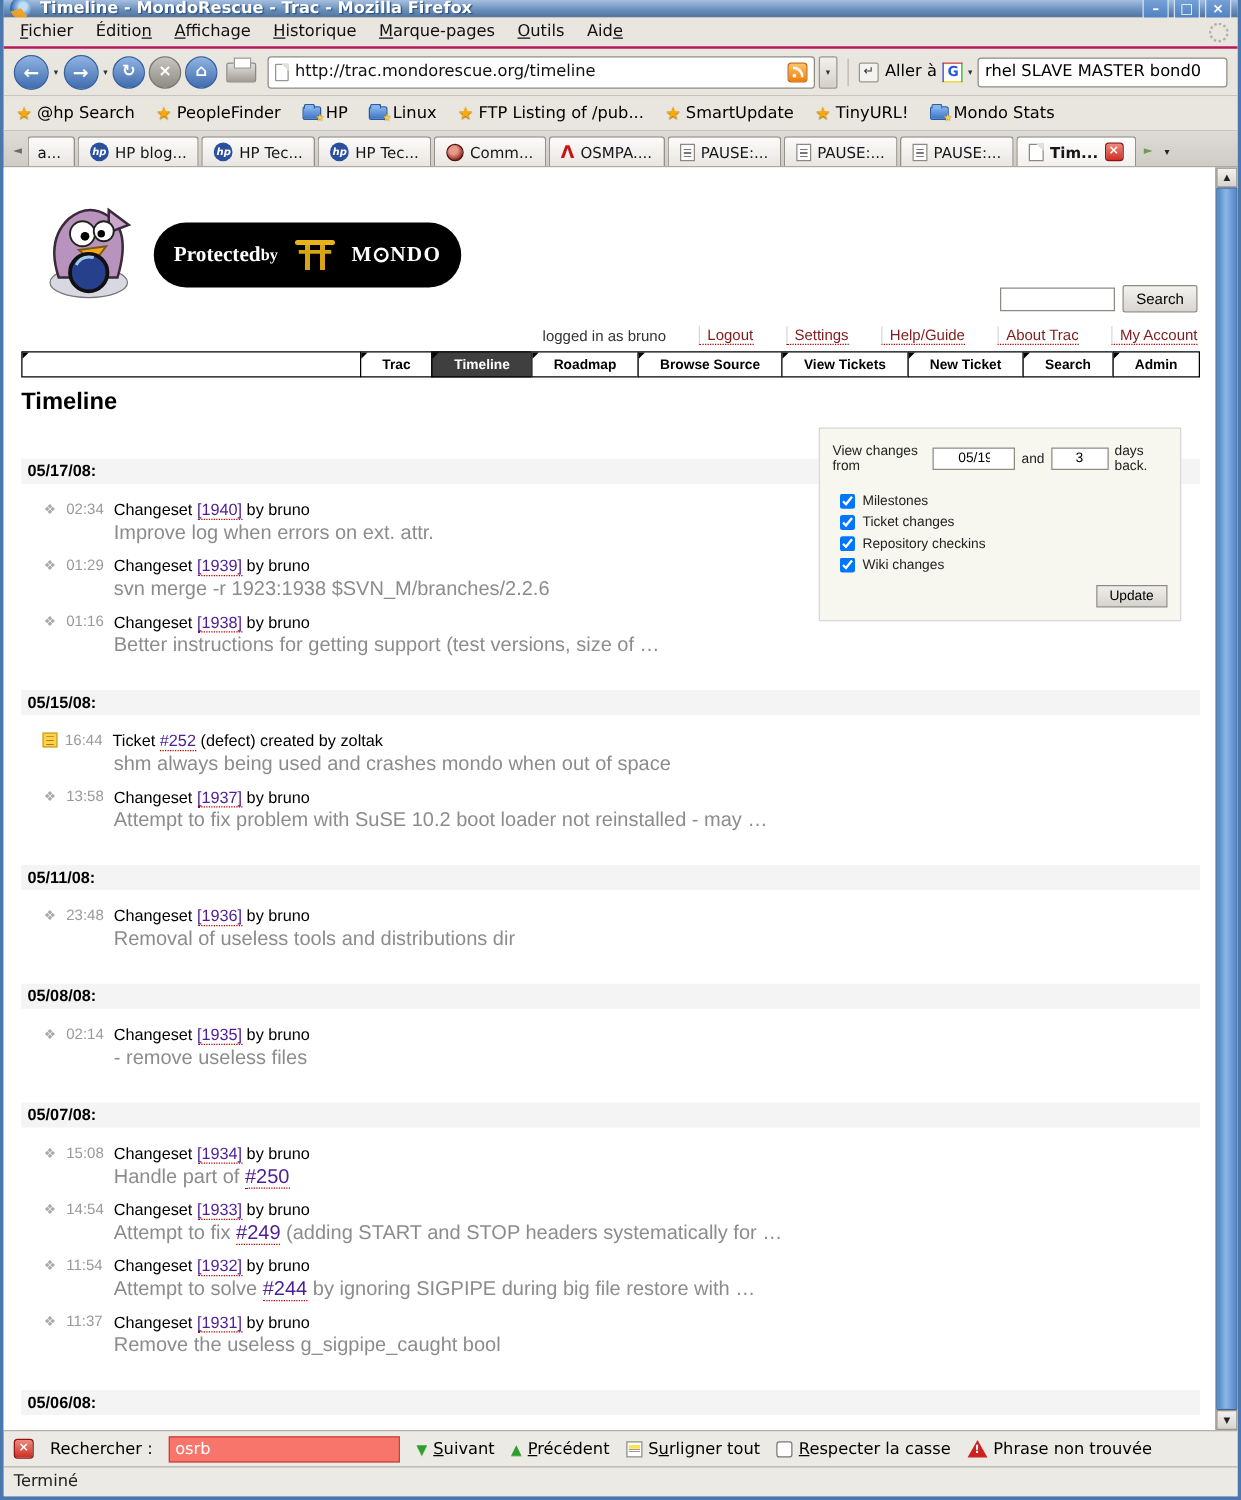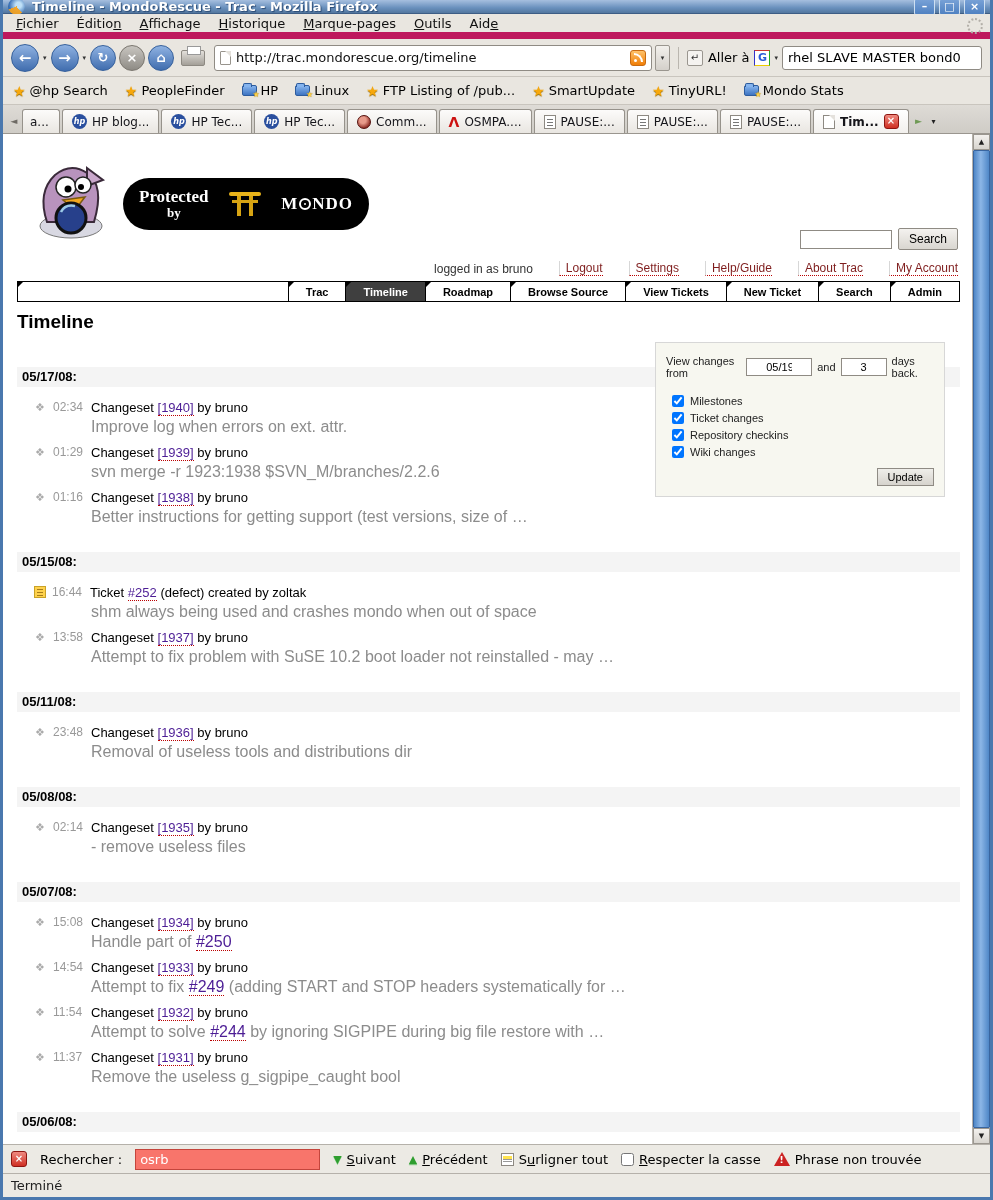--- a/index.html
+++ b/index.html
@@ -8,21 +8,21 @@
 u{text-decoration:underline}
 .window{width:993px;height:1200px;display:flex;flex-direction:column;background:#e9e6e0;border-left:3px solid #4a78ae;border-right:3px solid #4a78ae;border-bottom:3px solid #4a78ae}
 
 .titlebar{height:14px;flex:none;display:flex;align-items:center;gap:7px;padding:0 5px;background:linear-gradient(#a6bfdf,#6990bd 60%,#53779f);border-bottom:1px solid #3d5d85}
 .fficon{width:17px;height:17px;border-radius:50%;background:radial-gradient(circle at 62% 42%,#bfe0f7 0 20%,#3a70b5 65%,#1d4a86);position:relative;flex:none;overflow:hidden}
 .fficon::after{content:"";position:absolute;inset:0;border-radius:50%;background:conic-gradient(from 140deg,#f6a21d 0 110deg,transparent 110deg 360deg);opacity:.92}
 .wtitle{color:#fff;font-weight:bold;font-size:13px;text-shadow:1px 1px 1px #2a4a73;flex:1;white-space:nowrap;overflow:hidden}
 .wbtns{display:flex;gap:4px}
 .wbtn{width:21px;height:18px;border-radius:3px;background:linear-gradient(#7aa3d8,#4d7fc0);border:1px solid #cfe0f2;color:#fff;font-size:11px;line-height:15px;text-align:center;font-weight:bold;cursor:default}
 
-.menubar{height:25px;flex:none;display:flex;align-items:center;padding:0 4px;background:#e9e6e0;border-bottom:7px solid #be185d;position:relative}
+.menubar{height:25px;flex:none;display:flex;align-items:center;padding:0 4px;background:#e9e6e0;border-bottom:2px solid #be185d;position:relative}
 .menu{font-size:13px;color:#111;padding:3px 9px}
 .throbber{position:absolute;right:7px;top:4px;width:16px;height:16px;border:2px dotted #b3afa8;border-radius:50%}
 
 .toolbar{height:38px;flex:none;display:flex;align-items:center;padding:0 8px;background:#e9e6e0;border-bottom:1px solid #c9c5be;gap:3px}
 .rb{width:26px;height:26px;border-radius:50%;background:linear-gradient(#8fb2e2,#406dae);border:1px solid #35609c;color:#fff;display:flex;align-items:center;justify-content:center;font-size:13px;font-weight:bold;flex:none}
 .rb.big{width:28px;height:28px;font-size:15px}
 .rb.gray{background:linear-gradient(#c8c5c0,#8e8b85);border-color:#7a766f}
 .dd{font-size:7px;color:#333;padding:0 1px}
 .printer{width:24px;height:16px;background:linear-gradient(#e3e0db,#a39f98);border:1px solid #8d8982;border-radius:2px;position:relative;margin:0 6px 0 4px;flex:none}
 .printer::before{content:"";position:absolute;left:5px;top:-5px;width:12px;height:7px;background:#fff;border:1px solid #999}
@@ -62,21 +62,21 @@
 .i-page::after{content:"";position:absolute;right:-1px;top:-1px;border:3px solid #e4e1dc;border-left-color:transparent;border-bottom-color:transparent}
 .closebox{width:15px;height:15px;border-radius:3px;background:linear-gradient(#ef8a80,#cf2f22);border:1px solid #8e1510;color:#fff;font-size:10px;line-height:12px;text-align:center;font-weight:bold;flex:none}
 
 .viewport{flex:1;display:flex;min-height:0;background:#fff}
 .pagec{flex:1;position:relative;overflow:hidden;font-family:"Liberation Sans",sans-serif;background:#fff}
 .sbar{width:18px;flex:none;display:flex;flex-direction:column;background:#dad7d2;border-left:1px solid #b5b1aa}
 .sbtn{height:16px;flex:none;background:linear-gradient(#f3f1ee,#d7d4ce);border:1px solid #9a968f;font-size:7px;color:#222;display:flex;align-items:center;justify-content:center}
 .sthumb{flex:1;background:linear-gradient(90deg,#4f87c7,#8cb6e6 45%,#4f87c7);border:1px solid #39659f;border-radius:1px}
 .logo{position:absolute;left:24px;top:26px}
 .badge{position:absolute;left:120px;top:44px;width:246px;height:52px;background:#000;border-radius:26px;display:flex;align-items:center;justify-content:space-between;padding:0 16px;color:#fff}
-.bp{display:flex;flex-direction:column;align-items:center;font-family:"Liberation Serif",serif;font-weight:bold;line-height:1.1}
+.bp{display:flex;flex-direction:row;align-items:center;font-family:"Liberation Serif",serif;font-weight:bold;line-height:1.1}
 .bp1{font-size:17px}.bp2{font-size:13px}
 .toriiwrap{width:42px;height:42px;background:#000;border-radius:50%;display:flex;align-items:center;justify-content:center;flex:none}
 .torii{width:26px;height:24px;position:relative;background:linear-gradient(90deg,transparent 0 5px,#d7a413 5px 9px,transparent 9px 17px,#d7a413 17px 21px,transparent 21px)}
 .torii::before{content:"";position:absolute;top:0;left:-3px;right:-3px;height:4px;background:#e8b31a;border-radius:2px}
 .torii::after{content:"";position:absolute;top:8px;left:0;right:0;height:3px;background:#d7a413}
 .brand{font-family:"Liberation Serif",serif;font-weight:bold;font-size:17px;letter-spacing:1px;display:flex;align-items:center;gap:1px}
 .swirl{width:12px;height:12px;border:2px solid #fff;border-radius:50%;display:inline-block;position:relative}
 .swirl::after{content:"";position:absolute;left:3px;top:3px;width:2px;height:2px;background:#fff;border-radius:50%}
 .tsearch{position:absolute;top:94px;right:14px;display:flex;gap:6px;align-items:center}
 .tsinput{width:92px;height:19px;border:1px solid #8f8b84;font-size:12px;padding:0 3px;font-family:inherit}

